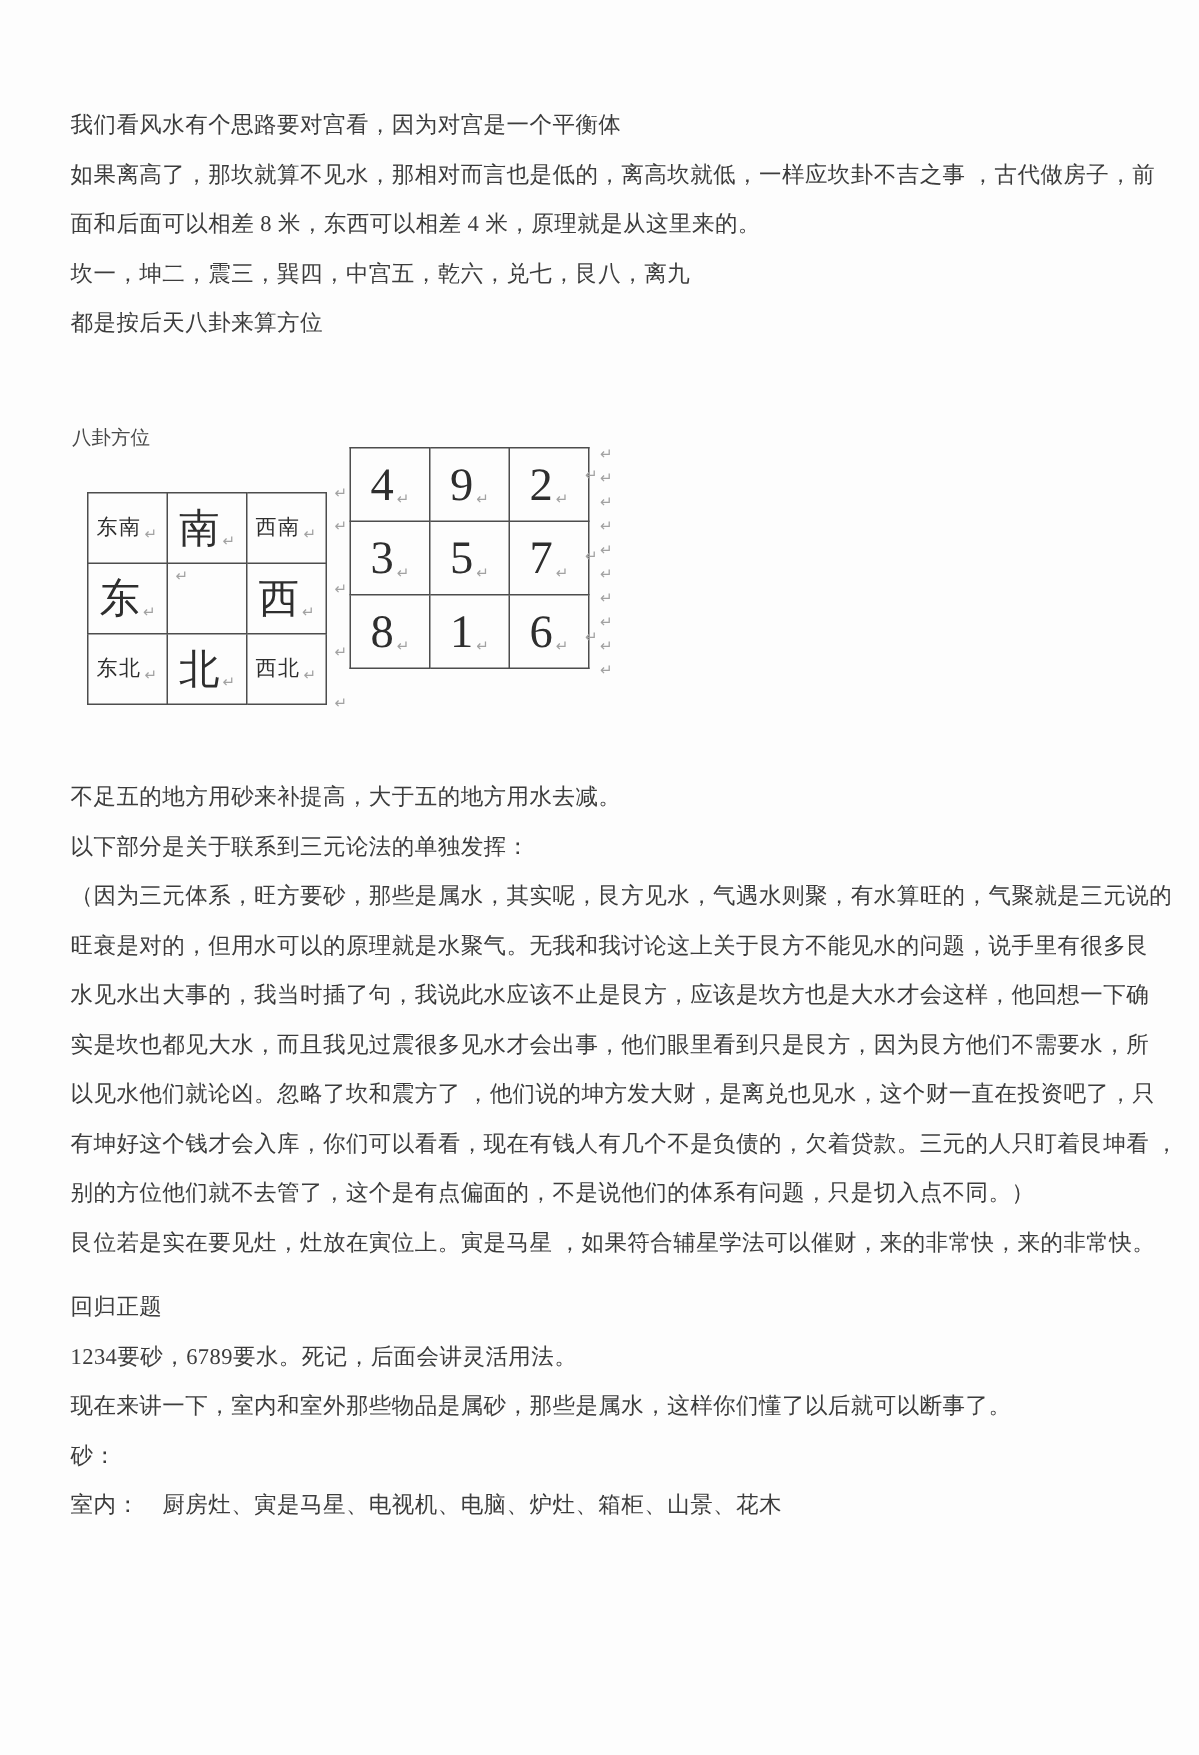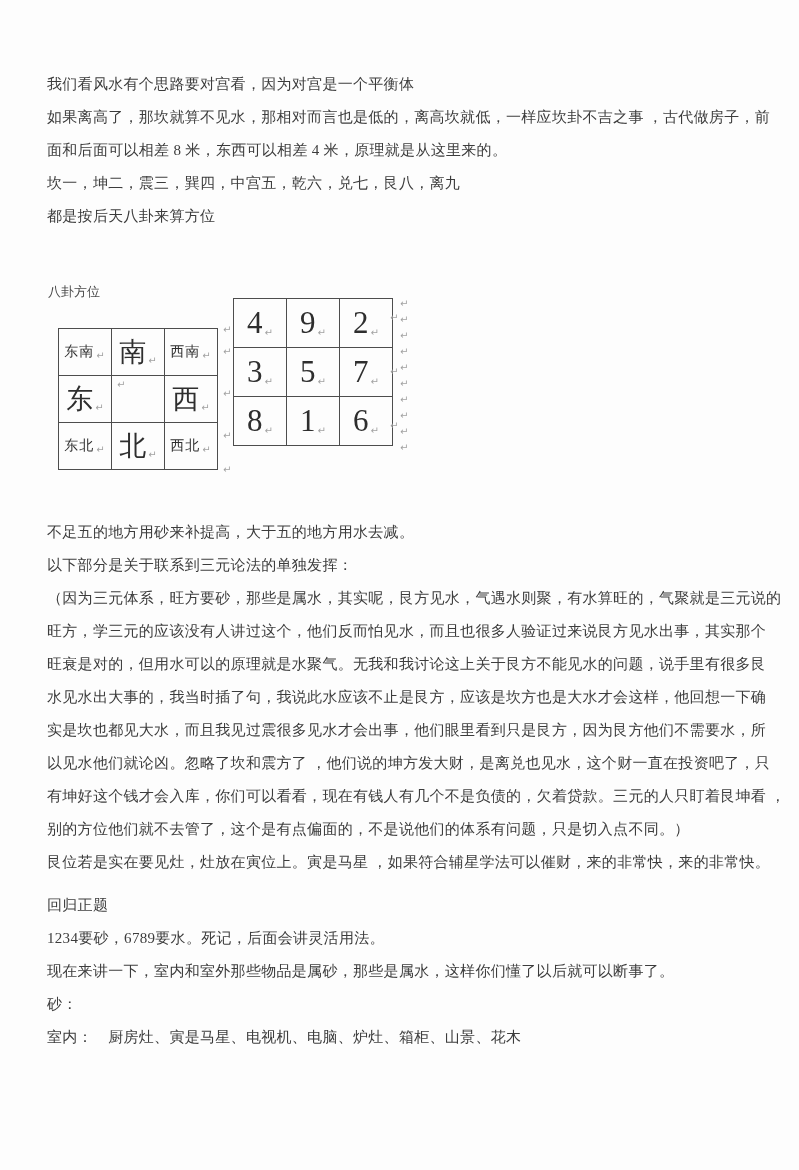--- a/index.html
+++ b/index.html
@@ -140,21 +140,20 @@
     <span class="rm">↵</span>
     <span class="rm">↵</span>
     <span class="rm">↵</span>
   </div>
 </div>
 
 <div class="layer bottom-text">
   <div class="line">不足五的地方用砂来补提高，大于五的地方用水去减。</div>
   <div class="line">以下部分是关于联系到三元论法的单独发挥：</div>
   <div class="line">（因为三元体系，旺方要砂，那些是属水，其实呢，艮方见水，气遇水则聚，有水算旺的，气聚就是三元说的</div>
-  <div class="line">旺方，学三元的应该没有人讲过这个，他们反而怕见水，而且也很多人验证过来说艮方见水出事，其实那个</div>
   <div class="line">旺衰是对的，但用水可以的原理就是水聚气。无我和我讨论这上关于艮方不能见水的问题，说手里有很多艮</div>
   <div class="line">水见水出大事的，我当时插了句，我说此水应该不止是艮方，应该是坎方也是大水才会这样，他回想一下确</div>
   <div class="line">实是坎也都见大水，而且我见过震很多见水才会出事，他们眼里看到只是艮方，因为艮方他们不需要水，所</div>
   <div class="line">以见水他们就论凶。忽略了坎和震方了 ，他们说的坤方发大财，是离兑也见水，这个财一直在投资吧了，只</div>
   <div class="line">有坤好这个钱才会入库，你们可以看看，现在有钱人有几个不是负债的，欠着贷款。三元的人只盯着艮坤看 ，</div>
   <div class="line">别的方位他们就不去管了，这个是有点偏面的，不是说他们的体系有问题，只是切入点不同。）</div>
   <div class="line">艮位若是实在要见灶，灶放在寅位上。寅是马星 ，如果符合辅星学法可以催财，来的非常快，来的非常快。</div>
   <div class="line" style="margin-top:10px;">回归正题</div>
   <div class="line">1234要砂，6789要水。死记，后面会讲灵活用法。</div>
   <div class="line">现在来讲一下，室内和室外那些物品是属砂，那些是属水，这样你们懂了以后就可以断事了。</div>

